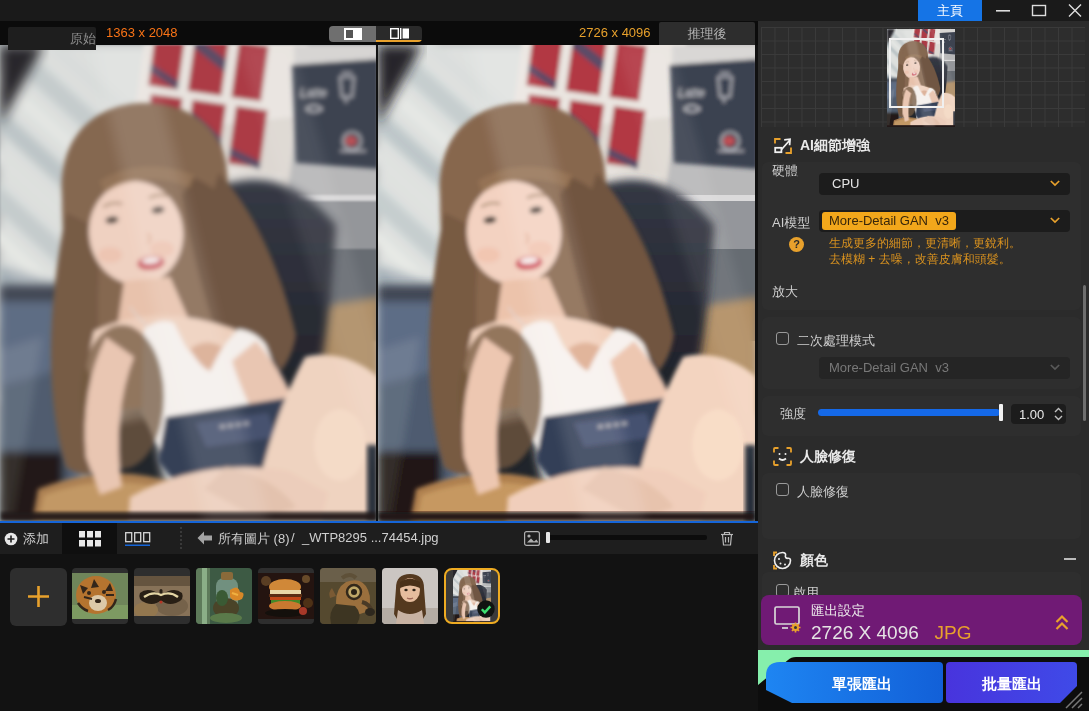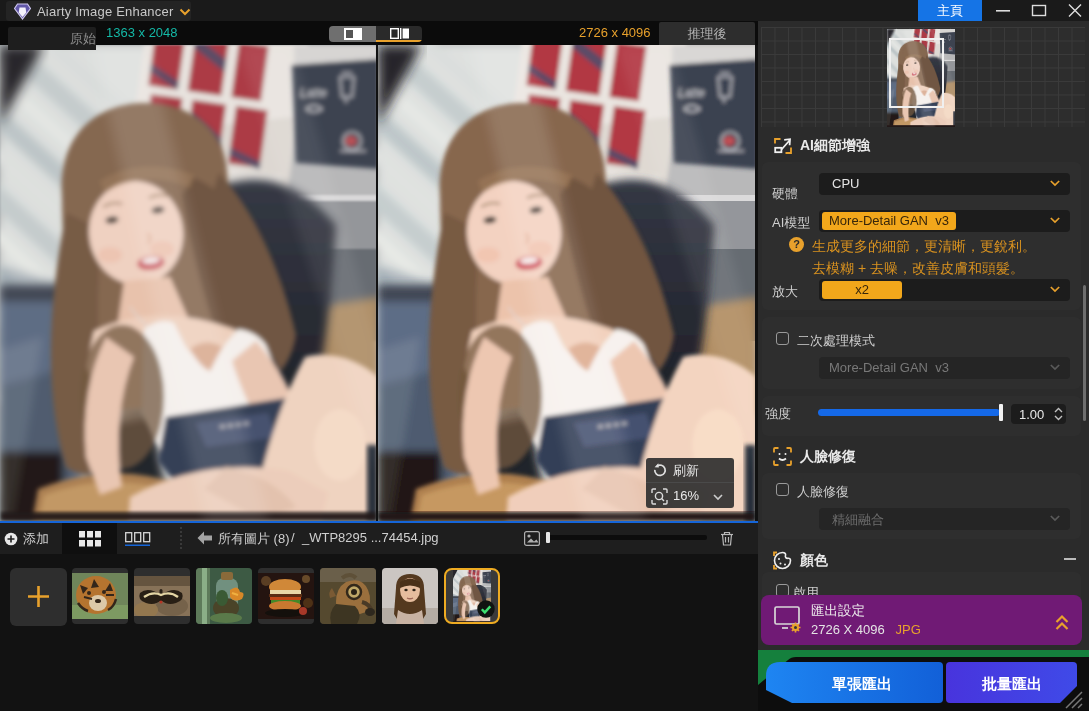--- a/index.html
+++ b/index.html
@@ -7,21 +7,21 @@
 #app{position:relative;width:1089px;height:711px;background:#111;overflow:hidden}
 
 #titlebar{position:absolute;left:0;top:0;width:1089px;height:21px;background:#1a1a1a}
 #logochip{position:absolute;left:6px;top:1px;width:185px;height:20px;background:#242424;border-radius:3px}
 #logochip .ttl{position:absolute;left:31px;top:3px;font-size:13px;color:#c9c9c9;letter-spacing:.2px}
 #homebtn{position:absolute;left:918px;top:0;width:64px;height:21px;background:#1574e6;color:#fff;font-size:13px;text-align:center;line-height:21px}
 .winbtn{position:absolute;top:0;height:21px;width:30px;color:#ddd}
 
 #toolbar2{position:absolute;left:0;top:21px;width:758px;height:24px;background:#0b0b0b}
 #tab-orig{position:absolute;left:8px;top:6px;width:88px;height:23px;background:#1e1e1e;color:#8f8f8f;font-size:13px;text-align:right;line-height:23px;border-radius:2px 2px 0 0}
-#sz1{position:absolute;left:106px;top:0;height:24px;line-height:24px;color:#14b8a6;font-size:13px}
+#sz1{position:absolute;left:106px;top:0;height:24px;line-height:24px;color:#f97316;font-size:13px}
 #sz2{position:absolute;left:579px;top:0;height:24px;line-height:24px;color:#e8a12c;font-size:13px}
 #tab-after{position:absolute;left:659px;top:1px;width:96px;height:23px;background:#2d2d2d;color:#b5b5b5;font-size:13px;text-align:center;line-height:23px;border-radius:2px 2px 0 0}
 #vtoggle{position:absolute;left:329px;top:5px;width:93px;height:16px;border-radius:4px;overflow:hidden}
 #vt-l{position:absolute;left:0;top:0;width:47px;height:16px;background:#6f6f6f}
 #vt-r{position:absolute;left:47px;top:0;width:46px;height:16px;background:#2a2a2a;border-bottom:2px solid #e8a12c}
 
 #pane-l{position:absolute;left:0;top:45px;width:376px;height:476px;overflow:hidden;background:#9aa0a2}
 #pane-r{position:absolute;left:378px;top:45px;width:377px;height:476px;overflow:hidden;background:#9aa0a2}
 
 #zoomov{position:absolute;left:646px;top:458px;width:88px;height:50px;background:rgba(48,48,48,.93);border-radius:3px;color:#e8e8e8;font-size:13px}
@@ -39,21 +39,21 @@
 .sb-label{position:absolute;color:#cfcfcf;font-size:13px}
 .sb-drop{position:absolute;left:61px;width:251px;height:22px;background:#1c1c1c;border-radius:4px}
 .sb-drop.dis{background:#252525}
 .caret-o{position:absolute;right:10px;top:7px;width:10px;height:7px}
 .pill{position:absolute;top:2px;height:18px;background:#f2a71b;border-radius:3px;color:#38260a;font-size:13px;text-align:center;line-height:18px}
 .sb-sec{position:absolute;left:4px;width:319px;background:#2e2e2e;border-radius:6px}
 .hdr{position:absolute;color:#e9e9e9;font-size:14px;font-weight:bold}
 .cbox{position:absolute;width:13px;height:13px;border:1.5px solid #9a9a9a;border-radius:3px;background:transparent}
 
 #exportpanel{position:absolute;left:3px;top:574px;width:321px;height:50px;background:#701a75;border-radius:8px}
-#btnarea{position:absolute;left:0;top:629px;width:331px;height:61px;background:#15803d}
+#btnarea{position:absolute;left:0;top:629px;width:331px;height:61px;background:#86efac}
 </style></head>
 <body>
 <div id="app">
 
 <svg width="0" height="0" style="position:absolute">
 <defs>
 <filter id="b2">
           <feGaussianBlur stdDeviation="2"></feGaussianBlur>
         </filter>
 <filter id="b4">
@@ -195,55 +195,22 @@
 </defs>
 </svg>
 
 <div id="pane-l"><svg width="377" height="476" style="filter:blur(0.8px)">
         <use href="#scene"></use>
       </svg></div>
 <div id="pane-r"><svg width="377" height="476" style="filter:saturate(1.06) contrast(1.02)">
         <use href="#scene"></use>
       </svg></div>
 
-<div id="zoomov">
-  <div class="row1"></div>
-  <svg class="abs" style="left:6px;top:5px" width="16" height="16" viewBox="0 0 16 16">
-        <path d="M5 3 A5.2 5.2 0 1 1 2.8 6.8" stroke="#e0e0e0" stroke-width="1.7" fill="none"></path>
-        <path d="M6.3 0.2 L6.8 4.4 L2.6 4.2 z" fill="#e0e0e0"></path>
-      </svg>
-  <span class="abs" style="left:27px;top:4px">刷新</span>
-  <svg class="abs" style="left:5px;top:30px" width="17" height="17" viewBox="0 0 17 17">
-        <g stroke="#dcdcdc" stroke-width="1.4" fill="none">
-          <path d="M1 5 V2 a1 1 0 0 1 1-1 H5"></path>
-          <path d="M12 1 h3 a1 1 0 0 1 1 1 v3"></path>
-          <path d="M16 12 v3 a1 1 0 0 1 -1 1 h-3"></path>
-          <path d="M5 16 H2 a1 1 0 0 1 -1-1 v-3"></path>
-          <circle cx="8" cy="8" r="3.6"></circle>
-          <path d="M10.6 10.6 l2.4 2.4"></path>
-        </g>
-      </svg>
-  <span class="abs" style="left:27px;top:30px">16%</span>
-  <svg class="abs" style="left:67px;top:36px" width="10" height="7" viewBox="0 0 10 7">
-        <path d="M1 1 l4 4 4-4" stroke="#ccc" stroke-width="1.6" fill="none"></path>
-      </svg>
-</div>
 
 <div id="titlebar">
-  <div id="logochip">
-    <svg class="abs" style="left:8px;top:2px" width="17" height="17" viewBox="0 0 17 17">
-      <path d="M3.5 1 h10 l3 4.5 -8 10.5 -8-10.5z" fill="#6258a8"></path>
-      <path d="M3.5 1 h10 l3 4.5 -8 10.5 -8-10.5z" fill="none" stroke="#cfc8f0" stroke-width="1.2"></path>
-      <path d="M5.5 4.5 h6 l0.8 5 -3.8 4.5 -3.8-4.5z" fill="#f4f2fc"></path>
-    </svg>
-    <span class="ttl">Aiarty Image Enhancer</span>
-    <svg class="abs" style="left:173px;top:7px" width="12" height="8" viewBox="0 0 12 8">
-          <path d="M1.5 1.5 l4.5 4.5 4.5-4.5" stroke="#e8a12c" stroke-width="2" fill="none"></path>
-        </svg>
-  </div>
   <div id="homebtn">主頁</div>
   <svg class="winbtn" style="left:988px" width="30" height="21">
         <rect x="8" y="10" width="14" height="1.6" fill="#ddd"></rect>
       </svg>
   <svg class="winbtn" style="left:1024px" width="30" height="21">
         <rect x="8.5" y="5.5" width="13" height="10" fill="none" stroke="#ddd" stroke-width="1.4"></rect>
       </svg>
   <svg class="winbtn" style="left:1060px" width="30" height="21">
         <path d="M9 4.5 L21 16.5 M21 4.5 L9 16.5" stroke="#ddd" stroke-width="1.4"></path>
       </svg>
@@ -443,56 +410,50 @@
         <g fill="none" stroke-width="1.8">
           <path d="M1 5.5 V1 H6.5" stroke="#e8a12c"></path>
           <path d="M17 9.5 V15 H11.5" stroke="#e8a12c"></path>
           <rect x="1.2" y="9.8" width="6.2" height="4.4" stroke="#f0f0f0"></rect>
           <path d="M7.5 11.5 L15.5 2.5 M10.2 1.8 L16 1.2 L15.6 7.2" stroke="#f0f0f0"></path>
         </g>
       </svg>
   <div class="hdr" style="left:42px;top:116px">AI細節增強</div>
 
   <div class="sb-sec" style="top:141px;height:148px"></div>
-  <div class="sb-label" style="left:14px;top:164px">硬體</div>
+  <div class="sb-label" style="left:14px;top:141px">硬體</div>
   <div class="sb-drop" style="top:152px">
     <span class="abs" style="left:13px;top:3px;color:#e4e4e4;font-size:13px">CPU</span>
     <svg class="caret-o" width="12" height="8" viewBox="0 0 12 8">
           <path d="M1 1 l5 5 5-5" stroke="#e8a12c" stroke-width="2" fill="none"></path>
         </svg>
   </div>
   <div class="sb-label" style="left:14px;top:193px">AI模型</div>
   <div class="sb-drop" style="top:189px">
     <div class="pill" style="left:3px;width:134px">More-Detail GAN&nbsp; v3</div>
     <svg class="caret-o" width="12" height="8" viewBox="0 0 12 8">
           <path d="M1 1 l5 5 5-5" stroke="#e8a12c" stroke-width="2" fill="none"></path>
         </svg>
   </div>
   <div class="abs" style="left:31px;top:216px;width:15px;height:15px;border-radius:50%;background:#e8a12c;color:#2b2b2b;font-size:11px;font-weight:bold;text-align:center;line-height:15px">?</div>
-  <div class="abs" style="left:54px;top:214px;color:#d9921f;font-size:14px;line-height:22px">生成更多的細節，更清晰，更銳利。<br>去模糊 + 去噪，改善皮膚和頭髮。</div>
+  <div class="abs" style="left:71px;top:214px;color:#d9921f;font-size:12px;line-height:16px">生成更多的細節，更清晰，更銳利。<br>去模糊 + 去噪，改善皮膚和頭髮。</div>
   <div class="sb-label" style="left:14px;top:262px">放大</div>
-  <div class="sb-drop" style="top:258px">
-    <div class="pill" style="left:3px;width:80px">x2</div>
-    <svg class="caret-o" width="12" height="8" viewBox="0 0 12 8">
-          <path d="M1 1 l5 5 5-5" stroke="#e8a12c" stroke-width="2" fill="none"></path>
-        </svg>
-  </div>
 
   <div class="sb-sec" style="top:296px;height:72px"></div>
   <div class="cbox" style="left:18px;top:311px"></div>
   <div class="sb-label" style="left:39px;top:311px">二次處理模式</div>
   <div class="sb-drop dis" style="top:336px">
     <span class="abs" style="left:10px;top:3px;color:#787878;font-size:13px">More-Detail GAN&nbsp; v3</span>
     <svg class="caret-o" width="12" height="8" viewBox="0 0 12 8">
           <path d="M1 1 l5 5 5-5" stroke="#5a5a5a" stroke-width="2" fill="none"></path>
         </svg>
   </div>
 
   <div class="sb-sec" style="top:375px;height:40px"></div>
-  <div class="sb-label" style="left:7px;top:384px">強度</div>
+  <div class="sb-label" style="left:22px;top:384px">強度</div>
   <div class="abs" style="left:60px;top:388px;width:182px;height:7px;background:#1569e8;border-radius:4px"></div>
   <div class="abs" style="left:241px;top:383px;width:4px;height:17px;background:#f2f2f2;border-radius:1px"></div>
   <div class="abs" style="left:253px;top:383px;width:55px;height:20px;background:#1c1c1c;border-radius:4px">
     <span class="abs" style="left:8px;top:3px;color:#e8e8e8;font-size:13px">1.00</span>
     <svg class="abs" style="left:43px;top:3px" width="9" height="14" viewBox="0 0 9 14">
           <path d="M1 5 l3.5-3.5 3.5 3.5 M1 9 l3.5 3.5 3.5-3.5" stroke="#c0c0c0" stroke-width="1.4" fill="none"></path>
         </svg>
   </div>
 
   <svg class="abs" style="left:15px;top:426px" width="19" height="19" viewBox="0 0 19 19">
@@ -500,26 +461,20 @@
           <path d="M1 5.5 V2 a1 1 0 0 1 1-1 h3.5 M13.5 1 H17 a1 1 0 0 1 1 1 v3.5 M18 13.5 V17 a1 1 0 0 1 -1 1 h-3.5 M5.5 18 H2 a1 1 0 0 1 -1-1 v-3.5" stroke="#e8a12c"></path>
           <circle cx="6.5" cy="7" r="1" fill="#efefef" stroke="none"></circle>
           <circle cx="12.5" cy="7" r="1" fill="#efefef" stroke="none"></circle>
           <path d="M6 11.5 q3.5 3 7 0" stroke="#efefef"></path>
         </g>
       </svg>
   <div class="hdr" style="left:42px;top:427px">人臉修復</div>
   <div class="sb-sec" style="top:452px;height:66px"></div>
   <div class="cbox" style="left:18px;top:462px"></div>
   <div class="sb-label" style="left:39px;top:462px">人臉修復</div>
-  <div class="sb-drop dis" style="top:487px">
-    <span class="abs" style="left:13px;top:3px;color:#6d6d6d;font-size:13px">精細融合</span>
-    <svg class="caret-o" width="12" height="8" viewBox="0 0 12 8">
-          <path d="M1 1 l5 5 5-5" stroke="#5a5a5a" stroke-width="2" fill="none"></path>
-        </svg>
-  </div>
 
   <svg class="abs" style="left:15px;top:530px" width="19" height="19" viewBox="0 0 19 19">
         <path d="M1 5 V1.5 h3" stroke="#e8a12c" stroke-width="1.8" fill="none"></path>
         <path d="M1 14 v3.5 h3" stroke="#e8a12c" stroke-width="1.8" fill="none"></path>
         <path d="M9.5 1.5 a8 8 0 1 0 8 8 c0-1.6-1.2-2.4-2.6-2.2 -1.8.2-3-1-2.4-2.8 .5-1.6-.6-3-3-3z" fill="none" stroke="#efefef" stroke-width="1.6"></path>
         <circle cx="6" cy="8" r="1" fill="#efefef"></circle>
         <circle cx="7.5" cy="12.5" r="1" fill="#efefef"></circle>
         <circle cx="12" cy="13.5" r="1" fill="#efefef"></circle>
       </svg>
   <div class="hdr" style="left:42px;top:531px">顏色</div>
@@ -536,21 +491,21 @@
           </g>
           <g fill="#e8a12c">
             <circle cx="21.5" cy="21.5" r="3.6"></circle>
             <g stroke="#e8a12c" stroke-width="1.7">
               <path d="M21.5 16.5 v10 M16.5 21.5 h10 M18 18 l7 7 M25 18 l-7 7"></path>
             </g>
           </g>
           <circle cx="21.5" cy="21.5" r="1.5" fill="#343434"></circle>
         </svg>
     <span class="abs" style="left:50px;top:7px;color:#ececec;font-size:13.5px">匯出設定</span>
-    <span class="abs" style="left:50px;top:27px;color:#e4e4e4;font-size:13px">2726 X 4096&nbsp;&nbsp; <span style="color:#e8a12c">JPG</span></span>
+    <span class="abs" style="left:50px;top:27px;color:#e4e4e4;font-size:19px">2726 X 4096&nbsp;&nbsp; <span style="color:#e8a12c">JPG</span></span>
     <svg class="abs" style="left:294px;top:19px" width="14" height="17" viewBox="0 0 14 17">
           <g stroke="#e8a12c" stroke-width="2.2" fill="none">
             <path d="M1.5 8 L7 2.5 L12.5 8"></path>
             <path d="M1.5 15 L7 9.5 L12.5 15"></path>
           </g>
         </svg>
   </div>
 
   <div id="btnarea">
     <svg class="abs" style="left:0;top:0" width="331" height="61">

